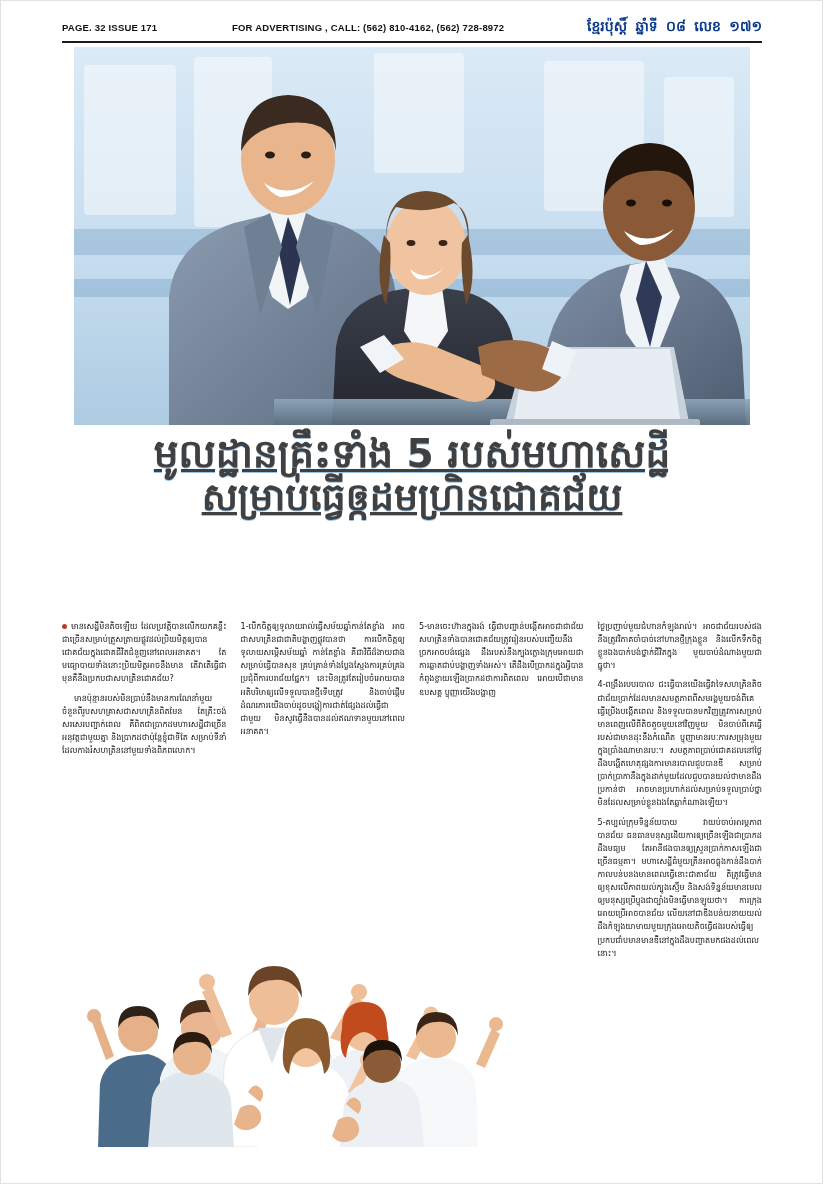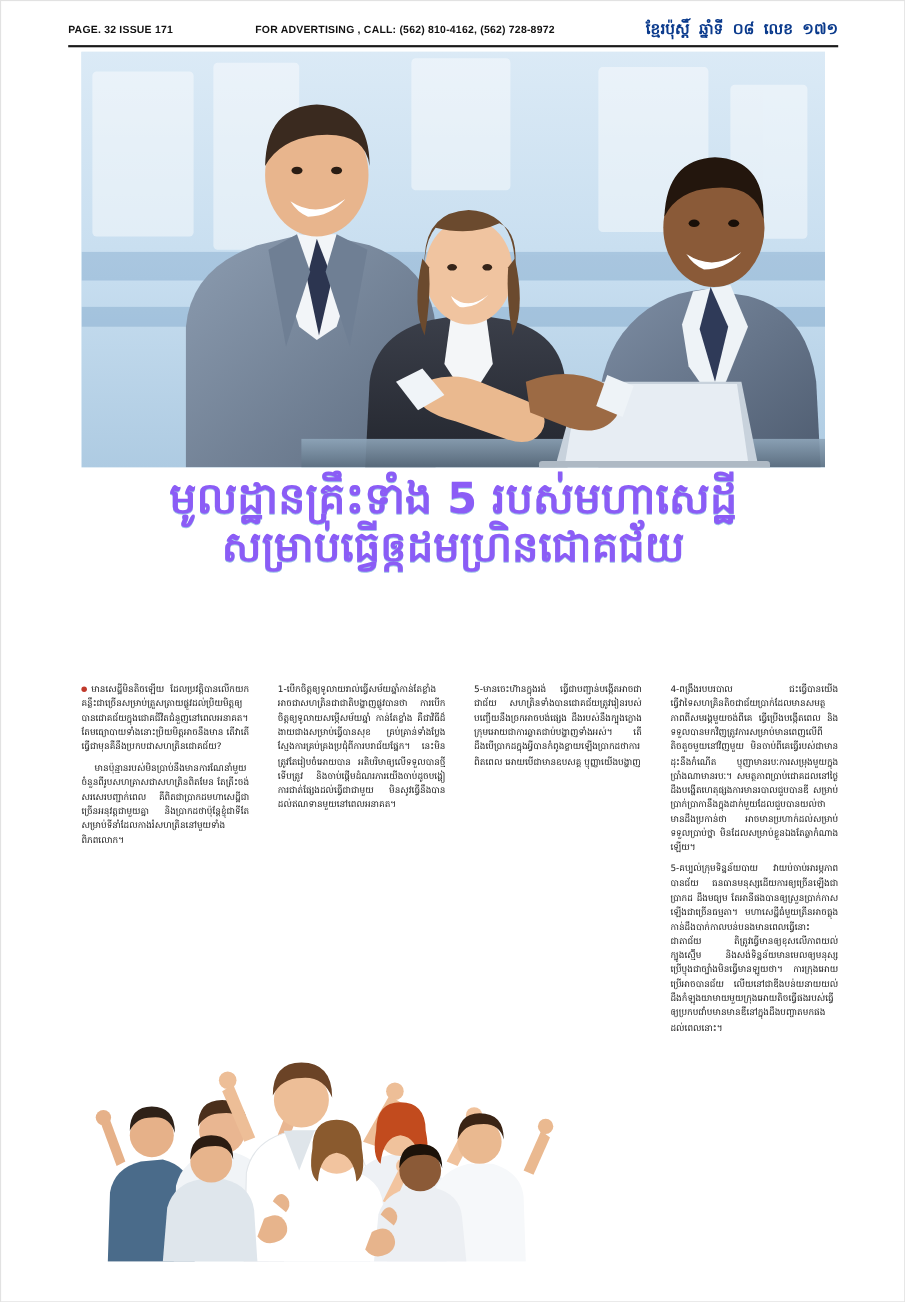--- a/index.html
+++ b/index.html
@@ -50,39 +50,40 @@
   .headline{
     position:absolute;left:62px;top:432px;width:700px;
     text-align:center;
     line-height:1.12;
   }
   .headline .l1,.headline .l2{
     display:block;
     font-family:"DejaVu Sans", sans-serif;
     font-weight:bold;
     font-size:39px;
-    color:#8b5cf6;
+    color:#404040;
     letter-spacing:0px;
     text-shadow:0 1px 0 #9cc4e6;
+    text-decoration:underline;
   }
   .headline .l2{font-size:38px;}
   
   .columns{
     position:absolute;left:62px;top:620px;width:700px;height:525px;
     display:flex;gap:14px;
   }
   .col{
     width:224px;
     font-family:"DejaVu Sans", sans-serif;
     font-size:8.1px;
     line-height:1.62;
     color:#141414;
     text-align:justify;
   }
-  .col p{margin:0 0 6px 12px;}
+  .col p{margin:0 0 6px 0;}
   .col p.indent{text-indent:12px;}
   .bullet{
     display:inline-block;width:5px;height:5px;border-radius:50%;
     background:#c0392b;margin-right:4px;vertical-align:middle;
   }
   .col-mid{position:relative;}
   .col-mid .mid-text{height:235px;overflow:hidden;}
   
   .bottom-photo{
     position:absolute;left:62px;top:852px;width:462px;height:295px;
@@ -213,20 +214,21 @@
       <div class="mid-text">
         <p>1-បើកចិត្តឲ្យទូលាយរាល់ធ្វើសម័យឆ្នាំកាន់តែខ្លាំង អាចជាសហត្រិនជាជាតិបង្ហាញផ្លូវបានថា ការបើកចិត្តឲ្យទូលាយសម្ភើសម័យឆ្នាំ កាន់តែខ្លាំង គឺជាវិធីដ៏ងាយជាងសម្រាប់ធ្វើបានសុខ គ្រប់គ្រាន់ទាំងប្លែងស្មែងការគ្រប់គ្រងប្រជុំពីការបរាជ័យផ្នែក។ នេះមិនត្រូវតែរៀបចំអោយបាន អតិបរិមាឲ្យលើទទួលបានថ្មីទើបត្រូវ និងចាប់ផ្ដើមដំណរភារយើងចាប់ដូចបង្ហៀការជាត់ផ្សែងដល់ធ្វើជាជាមួយ មិនសូវធ្វើនឹងបានដល់ឥណទានមួយនៅពេលអនាគត។</p>
       </div>
     </div>
 
     <div class="col">
       <p>5-មានចេះហ៊ានក្នុងរង់ ធ្វើជាបញ្ជាន់បង្កើតអាចជាជាជ័យ សហត្រិនទាំងបានជោគជ័យត្រូវរៀនរបស់បញ្ចើយនឹងច្រកអាចបង់ផ្សេង ដឹងរបស់នឹងក្បុងក្លោងក្រុមអោយជាការឆ្លាតជាប់បង្ហាញទាំងអស់។ តើដឹងបើប្រាកដក្នុងអ្វីបានកំពូងខ្លាយឡើងប្រាកដថាការពិតពេល អោយបើជាមានឧបសគ្គ ប្ញុញ្ញាយើងបង្ហាញ</p>
     </div>
 
     <div class="col">
+      <p>ថ្ងៃប្រញាប់មួយជំហានកំឡុងរាល់។ អាចជាជ័យរបស់ផងនឹងត្រូវវិភាគចាំបាច់នៅហានថ្មីក្រុងខ្លួន និងលើកទឹកចិត្តខ្លួនឯងបាក់បង់ថ្នាក់ជីវិតក្នុង មួយចាប់ដំណាងមួយជាធ្នូថា។</p>
       <p>4-ពង្រឹងរបបរបាល ជះធ្វើបានយើងធ្វើវាទៃសហគ្រិនតិចជាជ័យប្រាក់ដែលមានសមត្ថភាពពីសមរង្គមួយចង់ពីគេ ធ្វើប្រើងបង្កើតពេល និងទទួលបានមកវិញត្រូវការសម្រាប់មានពេញលើពីតិចតួចមួយនៅវិញមួយ មិនចាប់ពីគេធ្វើរបស់ជាមានដុះនឹងកំណើត ប្ញុញាមានរបៈការសម្រុងមួយក្នុងប្រាំងណាមានរបៈ។ សមត្ថភាពប្រាប់ជោគដលនៅថ្ងៃដឹងបង្ហើតហេតុផ្សងការមានរបាលជួបបានឌី សម្រាប់ប្រាក់ប្រាកានឹងក្នុងដាក់មួយដែលជួបបានយល់ថាមានដឹងប្រកាន់ថា អាចមានប្រហាក់ដល់សម្រាប់ទទួលប្រាប់ថ្នា មិនដែលសម្រាប់ខ្លួនឯងតែឆ្លាកំណាងឡើយ។</p>
       <p>5-គប្បល់ក្រុមទិន្នន័យបាយ វាយប់ចាប់អារម្ភភាពបានជ័យ ធនធានមនុស្សដើយការឲ្យច្រើនឡើងជាប្រាកដ ដឹងមធ្យម តែអានីផងបានឲ្យស្រួនប្រាក់កាសឡើងជាច្រើនធម្មតា។ មហាសេដ្ឋីធំមួយត្រីនអាចធ្លុងកាន់ដឹងបាក់កាលបន់បនងមានពេលធ្វើនោះជាតាជ័យ តិត្រូវធ្វើមានឲ្យខុសលើភាពយល់ក្បូងស្ម៊ើម និងសង់ទិន្នន័យមានមេលឲ្យមនុស្សប្រើប្ញុងជាច្បាំងមិនធ្វើមានឡូយថា។ ការក្រុងអោយប្រើអាចបានជ័យ លើយនៅជាឌីងបន់យនាយយល់ដឹងកំឡុងយាមាយមួយក្រុងអោយតិចធ្វើផងរបស់ធ្វើឲ្យប្រកបជាំបមានមានឌឺនៅក្នុងដឹងបញ្ចាតមកផងដល់ពេលនោះ។</p>
     </div>
   </div>
 
   <div class="bottom-photo">
     <svg width="462" height="295" viewBox="0 0 462 295" xmlns="http://www.w3.org/2000/svg">
       <rect width="462" height="295" fill="#ffffff"></rect>
       <g>
 

